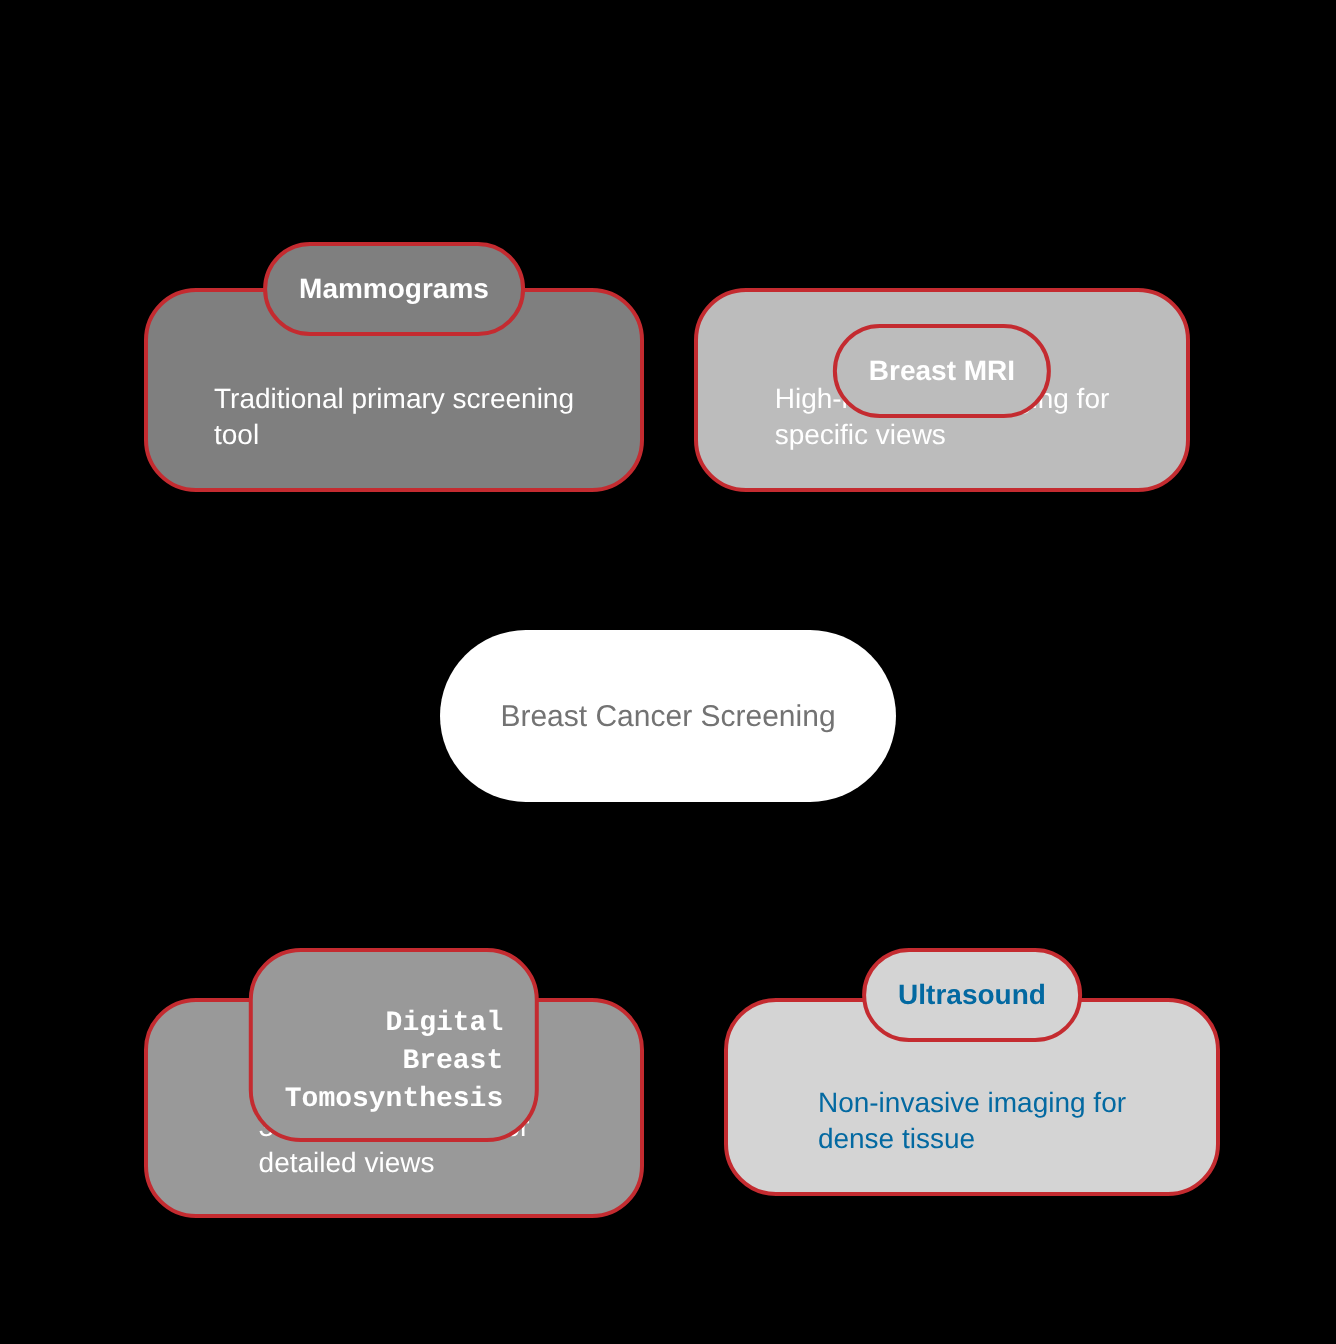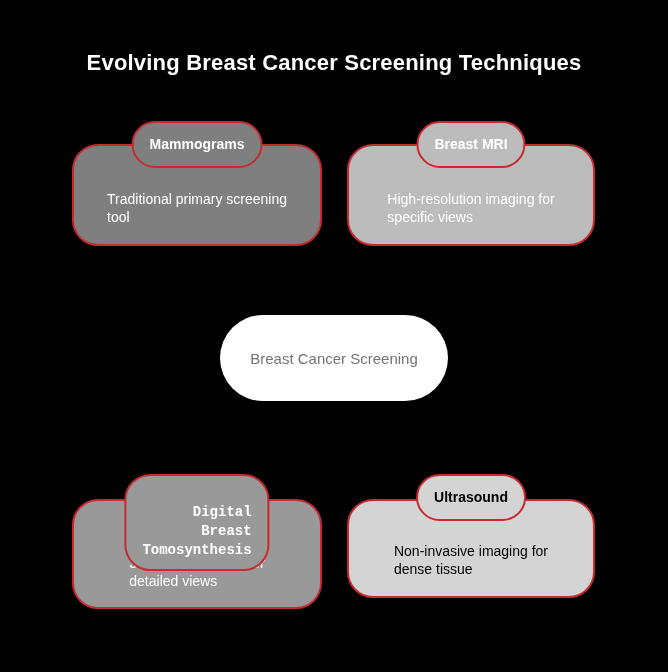--- a/index.html
+++ b/index.html
@@ -65,44 +65,43 @@
     align-items: center;
     justify-content: center;
     font-size: 15px;
   }
 </style>
 </head>
 <body>
 
 <div class="canvas" style="background-color: rgb(0, 0, 0);">
 
-  <h1 class="title" style="color: rgb(255, 255, 255);">Evolving Breast Cancer Screening Techniques</h1>
 
   <div class="node node-tl" style="background-color: rgb(127, 127, 127); border-color: rgb(196, 43, 48); color: rgb(255, 255, 255);">
     <div class="pill" style="background-color: rgb(127, 127, 127); border-color: rgb(196, 43, 48);">Mammograms</div>
     <div class="desc">Traditional primary screening
 tool</div>
   </div>
 
   <div class="node node-tr" style="background-color: rgb(188, 188, 188); border-color: rgb(196, 43, 48); color: rgb(255, 255, 255);">
-    <div class="pill" style="background-color: rgb(188, 188, 188); border-color: rgb(196, 43, 48);">Breast MRI</div>
+    <div class="pill" style="background-color: rgb(188, 188, 188); border-color: rgb(196, 43, 48); margin-top: 41px;">Breast MRI</div>
     <div class="desc">High-resolution imaging for
 specific views</div>
   </div>
 
   <div class="center-node" style="background-color: rgb(255, 255, 255); color: #737373;">
     <span>Breast Cancer Screening</span>
   </div>
 
   <div class="node node-bl" style="background-color: rgb(153, 153, 153); border-color: rgb(196, 43, 48); color: rgb(255, 255, 255);">
     <div class="pill" style="background-color: rgb(153, 153, 153); border-color: rgb(196, 43, 48);">Digital Breast
 Tomosynthesis</div>
     <div class="desc">3D mammography for
 detailed views</div>
   </div>
 
-  <div class="node node-br" style="background-color: rgb(212, 212, 212); border-color: rgb(196, 43, 48); color: #000000;">
+  <div class="node node-br" style="background-color: rgb(212, 212, 212); border-color: rgb(196, 43, 48); color: #0369a1; margin-left: 15px;">
     <div class="pill" style="background-color: rgb(212, 212, 212); border-color: rgb(196, 43, 48);">Ultrasound</div>
     <div class="desc">Non-invasive imaging for
 dense tissue</div>
   </div>
 
 </div>
 
 </body></html>

